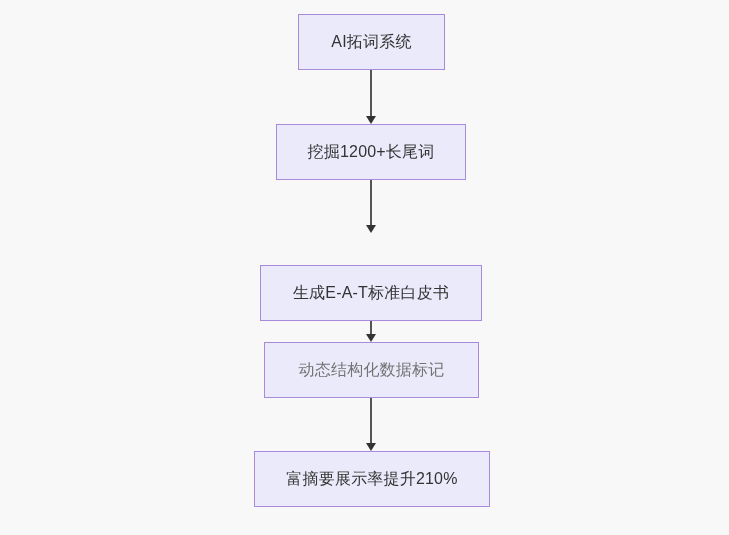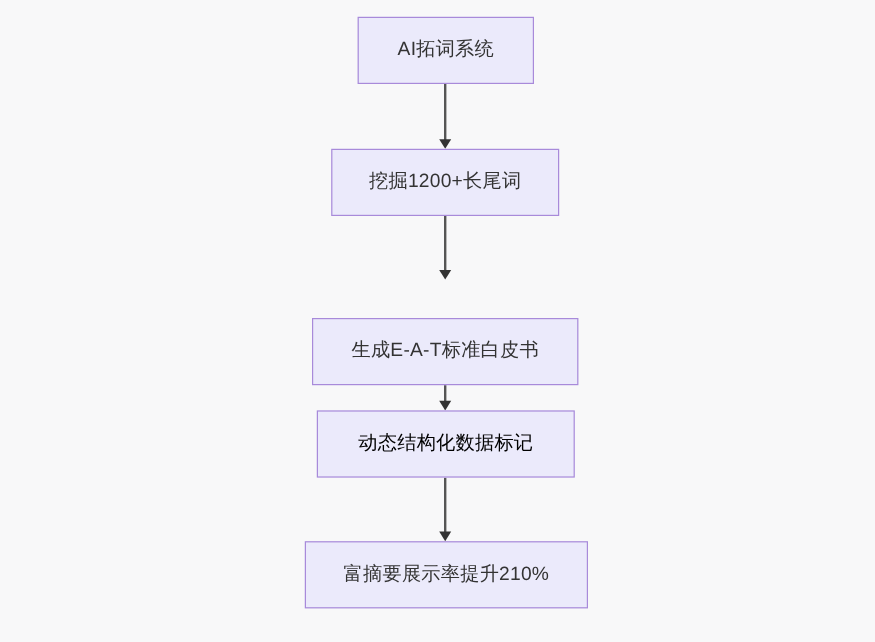--- a/index.html
+++ b/index.html
@@ -99,20 +99,20 @@
 
   <div class="flow-node" id="node-2" style="left: 276px; top: 124px; width: 190px; height: 56px; background: rgb(235, 234, 251); border-color: rgb(168, 138, 218);">
     <span class="flow-node-label" style="color: rgb(51, 51, 51);">挖掘1200+长尾词</span>
   </div>
 
   <div class="flow-node" id="node-3" style="left: 260px; top: 233px; width: 222px; height: 56px; background: rgb(235, 234, 251); border-color: rgb(168, 138, 218); margin-top: 32px;">
     <span class="flow-node-label" style="color: rgb(51, 51, 51);">生成E-A-T标准白皮书</span>
   </div>
 
   <div class="flow-node" id="node-4" style="left: 264px; top: 342px; width: 215px; height: 56px; background: rgb(235, 234, 251); border-color: rgb(168, 138, 218);">
-    <span class="flow-node-label" style="color: #000000;">动态结构化数据标记</span>
+    <span class="flow-node-label" style="color: #737373;">动态结构化数据标记</span>
   </div>
 
   <div class="flow-node" id="node-5" style="left: 254px; top: 451px; width: 236px; height: 56px; background: rgb(235, 234, 251); border-color: rgb(168, 138, 218);">
     <span class="flow-node-label" style="color: rgb(51, 51, 51);">富摘要展示率提升210%</span>
   </div>
 
 </div>
 
 </body></html>

